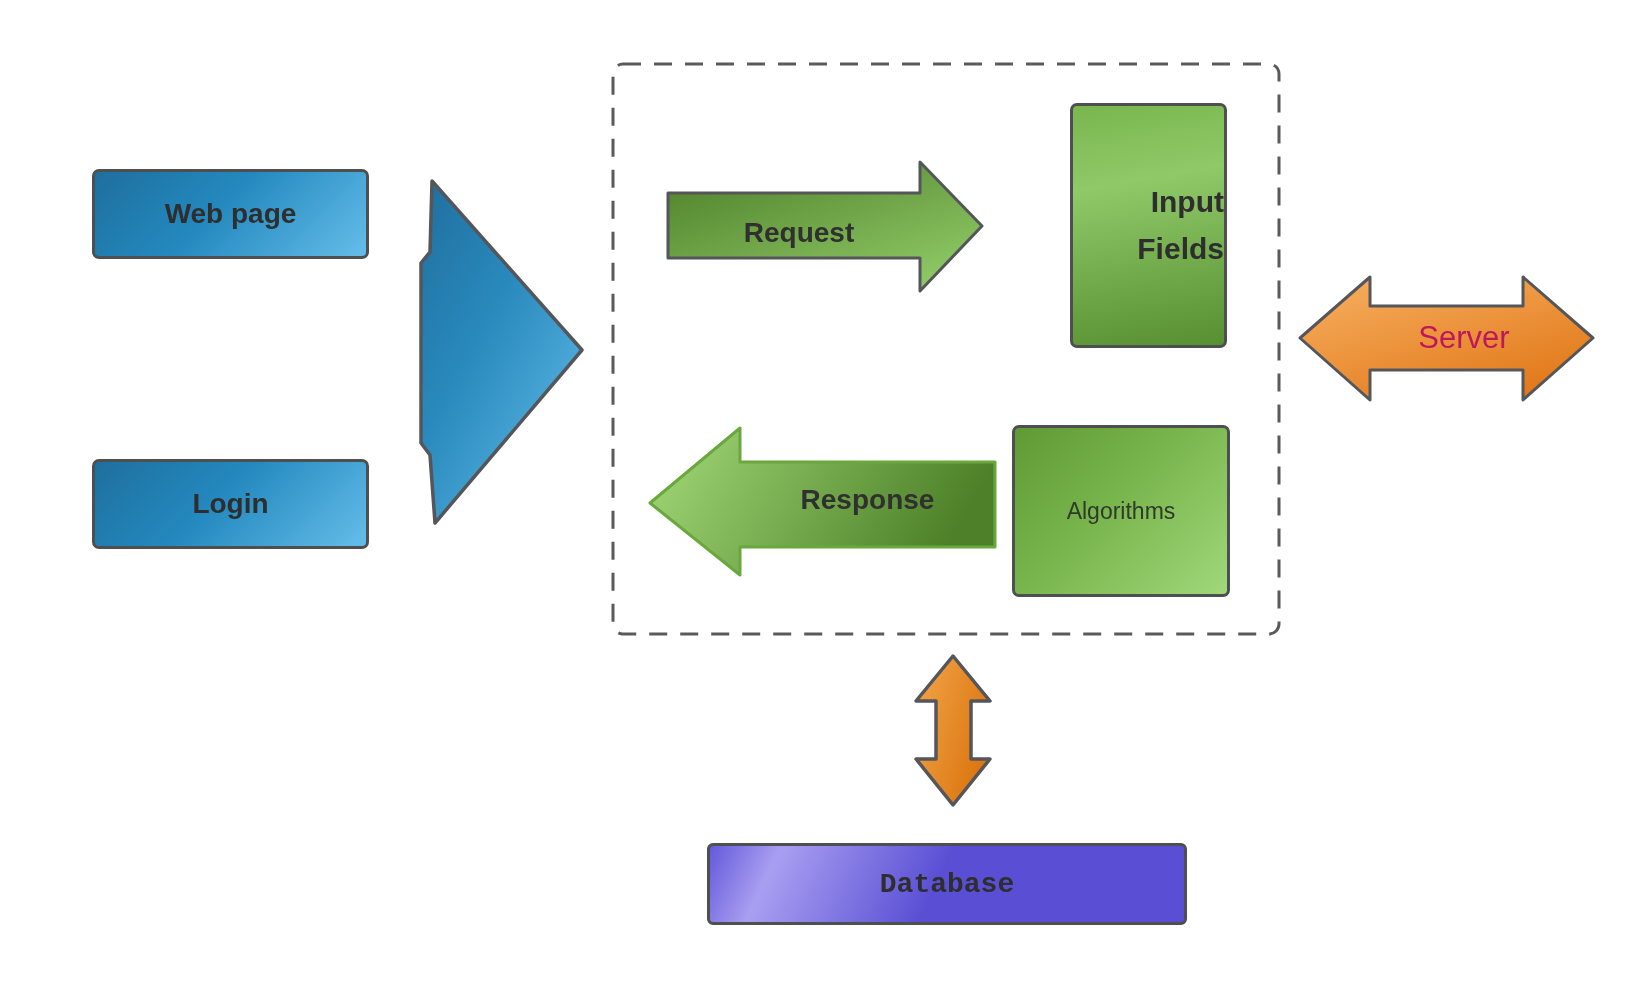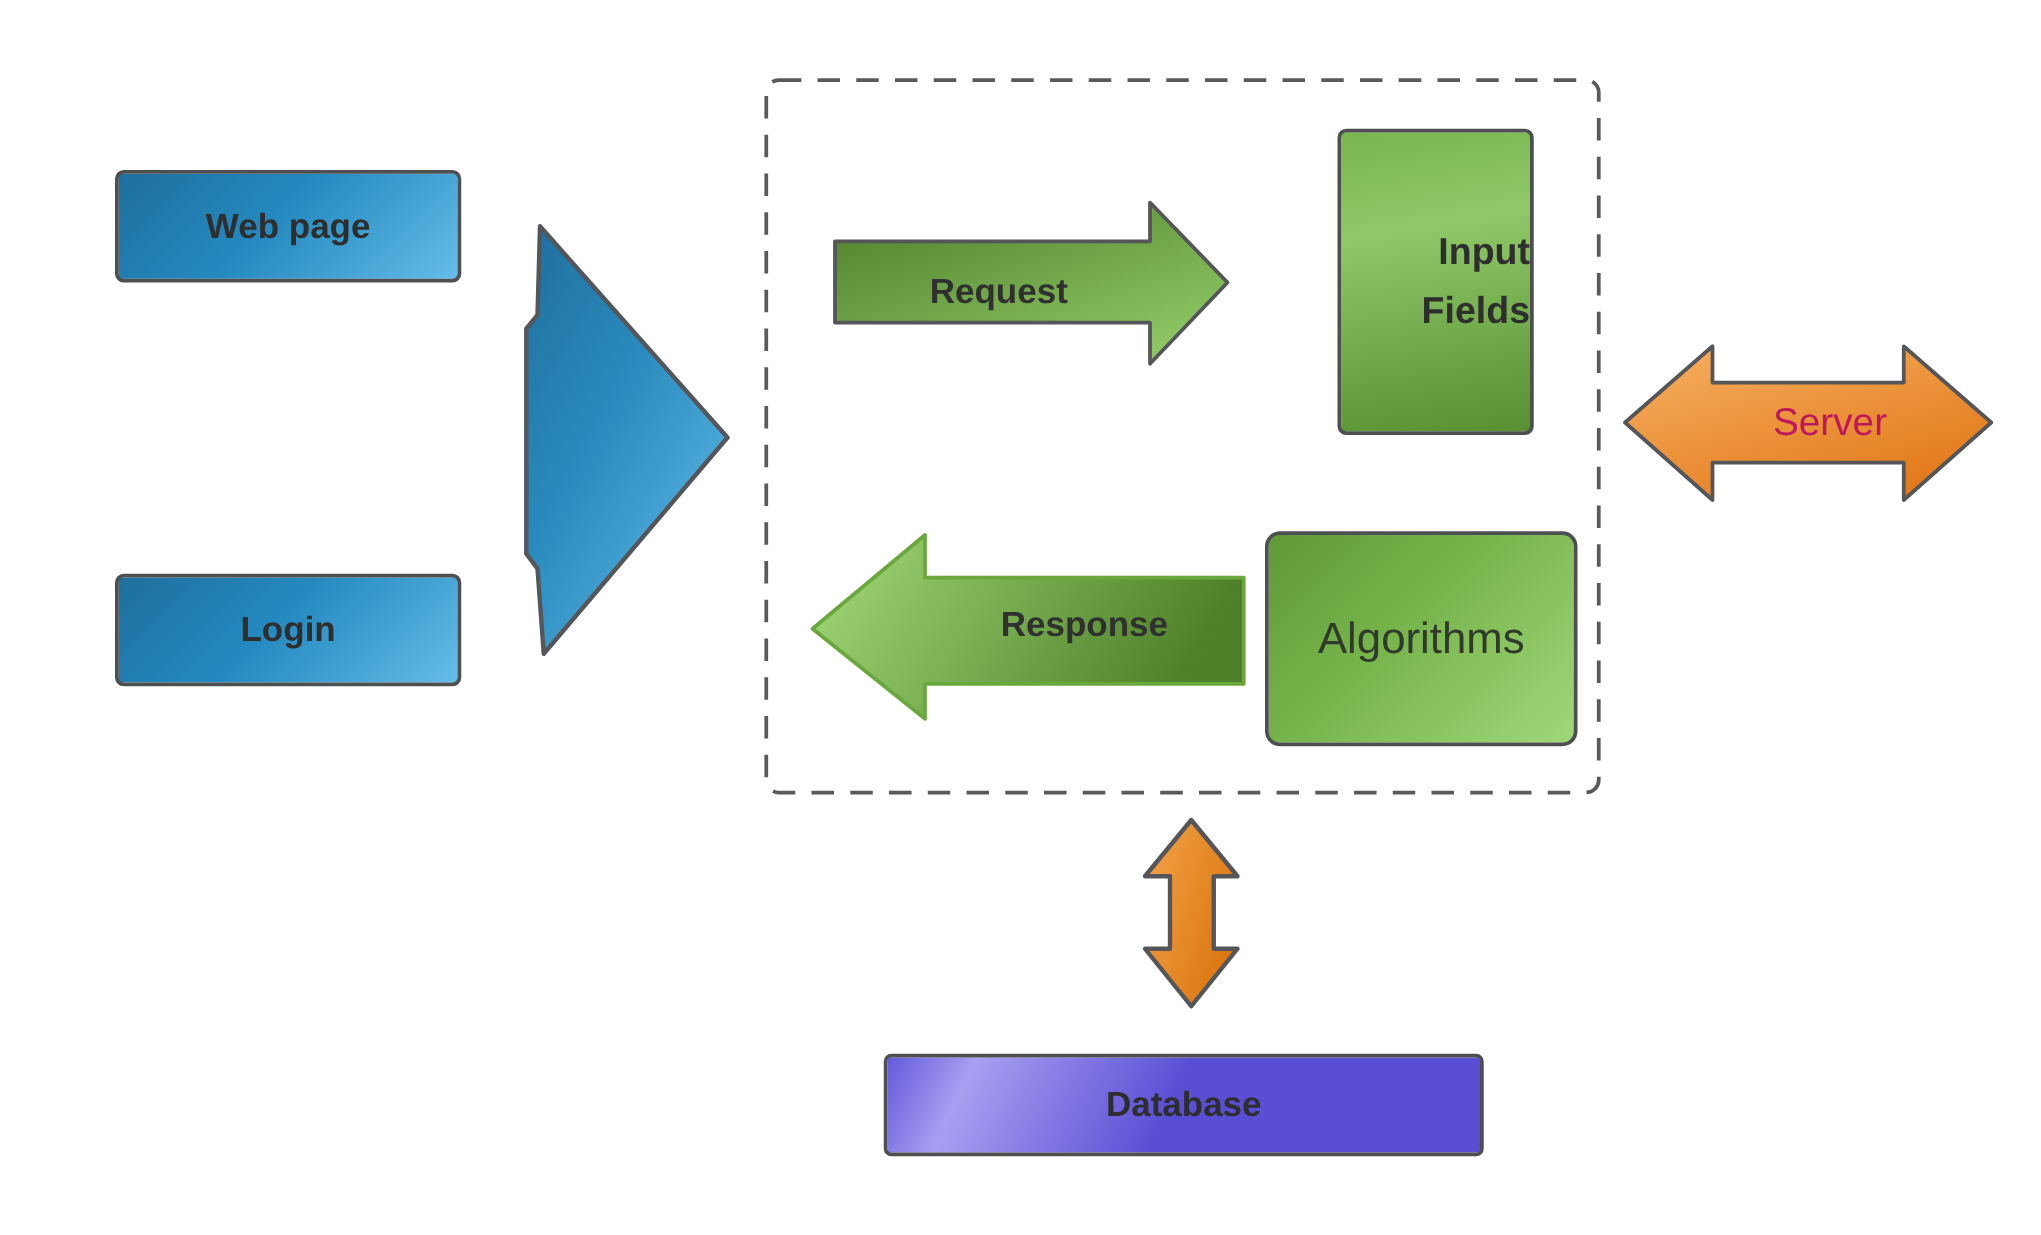--- a/index.html
+++ b/index.html
@@ -17,28 +17,28 @@
     left:92px;width:277px;height:90px;
     background:linear-gradient(135deg,#1e6f9e 0%,#2489bf 45%,#65bde9 100%);
     font-weight:bold;font-size:28px;
   }
   .input-fields-box{
     left:1070px;top:103px;width:157px;height:245px;
     background:linear-gradient(170deg,#79b64e 0%,#8fc968 32%,#578f31 100%);
     font-weight:bold;font-size:30px;line-height:1.55;text-align:right;
   }
   .algorithms-box{
-    left:1012px;top:425px;width:250px;height:172px;
+    left:1012px;top:425px;width:218px;height:172px;
     background:linear-gradient(135deg,#5f9a34 0%,#79b54d 45%,#a0d87a 100%);
-    font-weight:normal;font-size:35px;color:#2f3a2b;border-radius:12px;
+    font-weight:normal;font-size:23px;color:#2f3a2b;
   }
   .database-box{
     left:707px;top:843px;width:480px;height:82px;
     background:linear-gradient(115deg,#6459db 0%,#a99ff1 14%,#5a4fd4 48%,#5a4fd4 100%);
-    font-weight:bold;font-size:28px;border-radius:6px;
+    font-weight:bold;font-size:28px;border-radius:6px;font-family:Liberation Mono, monospace;
   }
   .arrow-label{
     position:absolute;display:flex;align-items:center;justify-content:center;
     color:#303030;text-align:center;
   }
   .request-label{left:668px;top:193px;width:262px;height:80px;font-weight:bold;font-size:28px;}
   .response-label{left:740px;top:462px;width:255px;height:75px;font-weight:bold;font-size:28px;}
   .server-label{left:1378px;top:303px;width:172px;height:70px;font-weight:normal;font-size:31px;color:#be185d;}
 </style>
 </head>
@@ -77,21 +77,21 @@
 
     <polygon points="668,193 920,193 920,162 982,226 920,291 920,258 668,258" fill="url(#gradGreenReq)" stroke="#55565a" stroke-width="3" stroke-linejoin="round"></polygon>
 
     <polygon points="650,503 740,428 740,462 995,462 995,547 740,547 740,575" fill="url(#gradGreenResp)" stroke="#6aa83e" stroke-width="3" stroke-linejoin="round"></polygon>
 
     <polygon points="1300,338 1370,277 1370,306 1523,306 1523,277 1593,338 1523,400 1523,370 1370,370 1370,400" fill="url(#gradOrangeH)" stroke="#55565a" stroke-width="3" stroke-linejoin="round"></polygon>
 
     <polygon points="953,656 990,701 971,701 971,759 990,759 953,805 916,759 936,759 936,701 916,701" fill="url(#gradOrangeV)" stroke="#55565a" stroke-width="3.5" stroke-linejoin="round"></polygon>
   </svg>
 
-  <div class="node client-box" style="top:136px">
+  <div class="node client-box" style="top:169px">
     <span>Web page</span>
   </div>
   <div class="node client-box" style="top:459px">
     <span>Login</span>
   </div>
 
   <div class="node input-fields-box">
     <span>Input Fields</span>
   </div>
   <div class="node algorithms-box">

